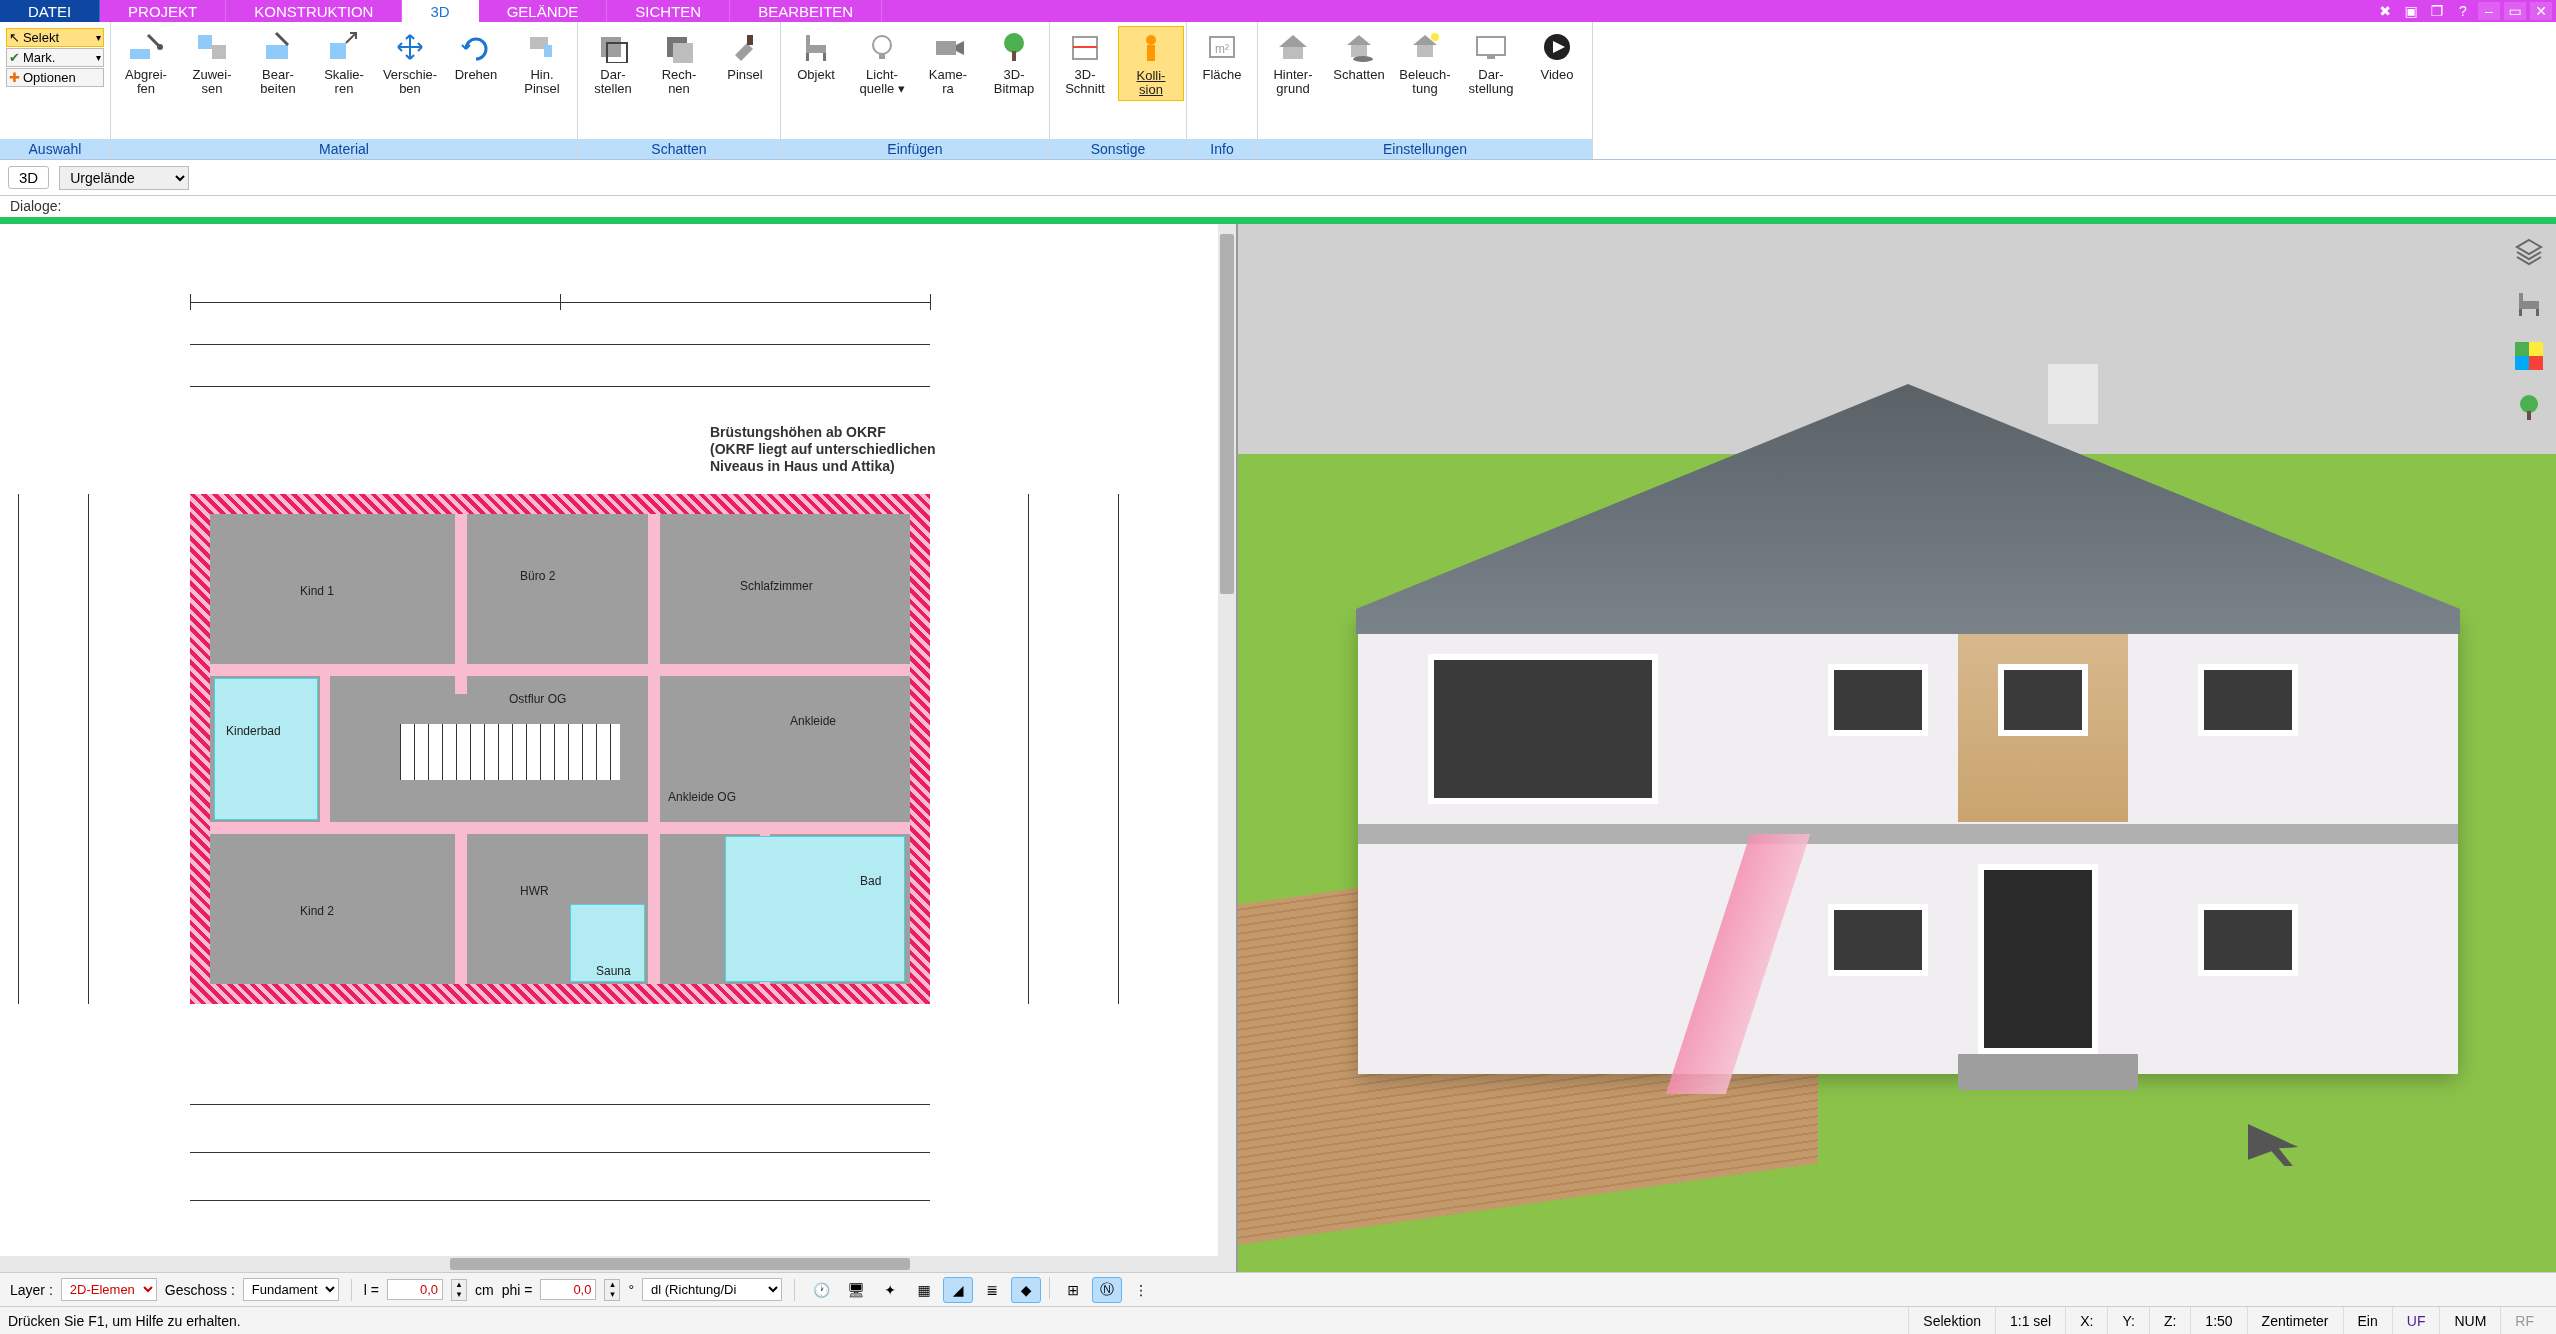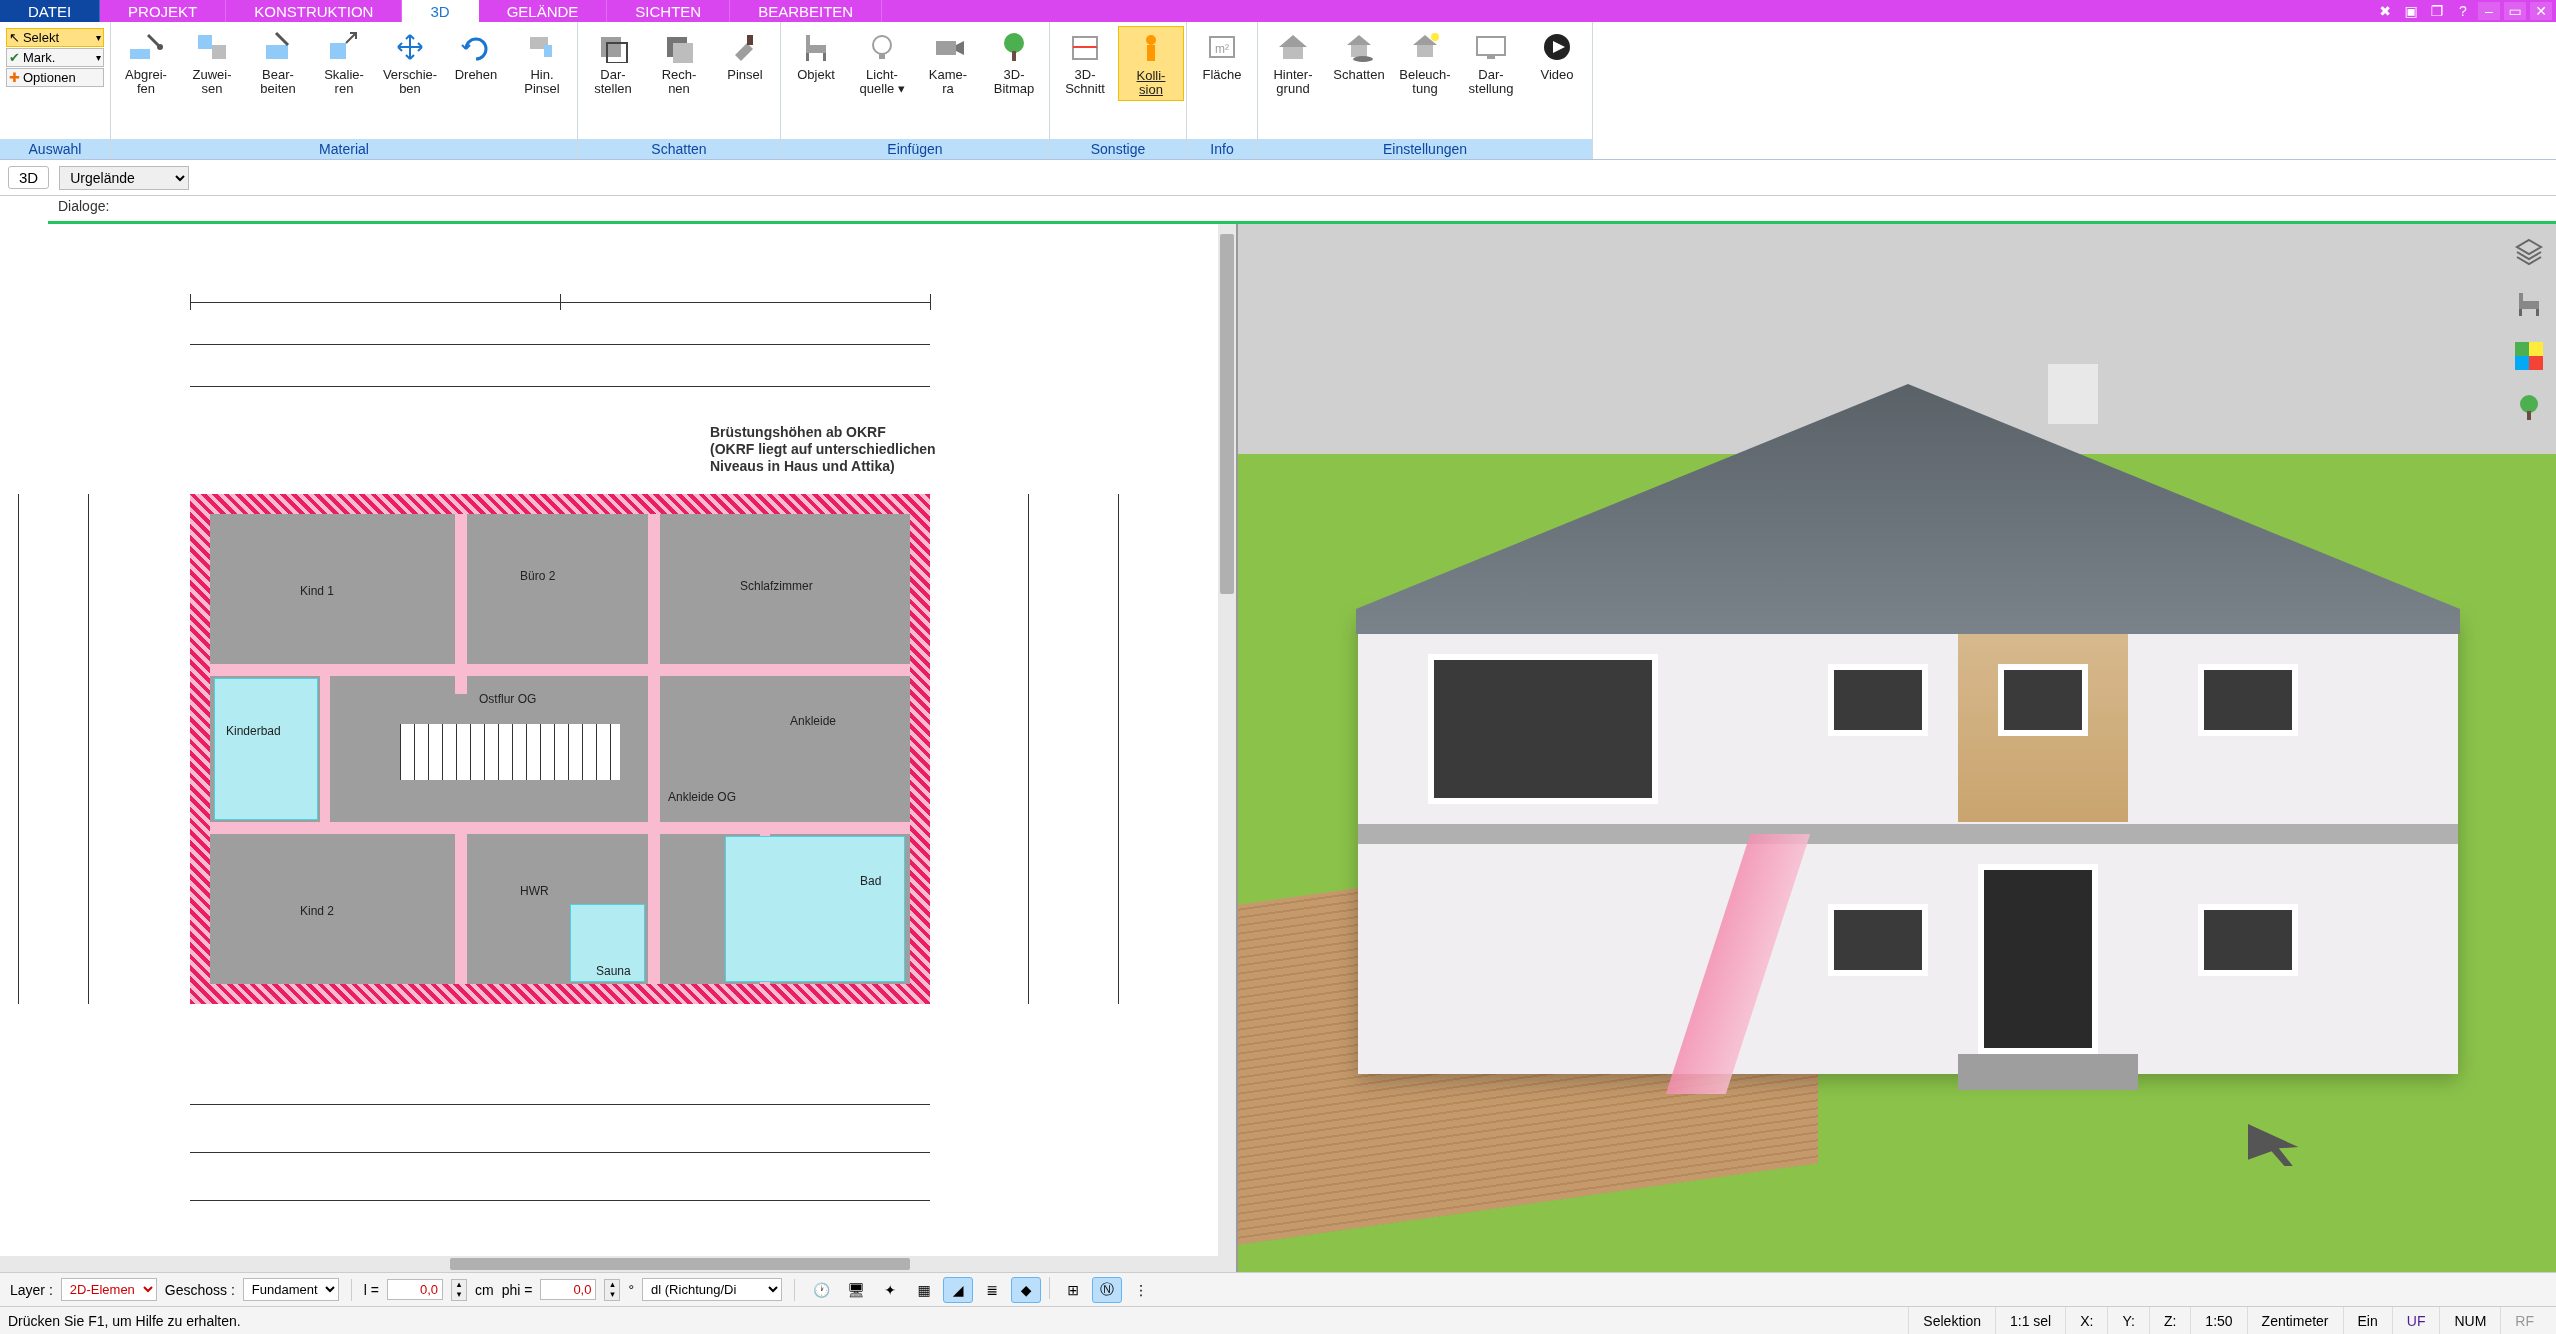--- a/index.html
+++ b/index.html
@@ -24,21 +24,21 @@
 .ribbon-btn .lbl { line-height: 1.1; }
 .ribbon-btn.active { background: #ffe082; border:1px solid #f0c000;text-decoration:underline; }
 .sel-col { display:flex; flex-direction:column; gap:1px; padding:2px 4px; width:106px; font-size:13px; }
 .sel-row { display:flex; align-items:center; gap:3px; border:1px solid #bbb; background:#f5f5f5; padding:1px 2px; }
 .sel-row .arw { margin-left:auto; font-size:10px; }
 
 
 .subbar { display:flex; align-items:center; height:36px; border-bottom:1px solid #ccc; padding:0 8px; gap:10px; font-size:15px; }
 .subbar .pill { border:1px solid #bbb; border-radius:3px; padding:2px 10px; background:#fff; }
 .subbar select { border:1px solid #bbb; padding:2px 6px; min-width:130px; font-size:14px; }
-.dialoge-bar { height:28px; border-bottom:3px solid #22c55e; padding:2px 10px; font-size:14px; color:#333;margin-left:48px; }
+.dialoge-bar { height:28px; border-bottom:7px solid #22c55e; padding:2px 10px; font-size:14px; color:#333; }
 
 
 .workspace { display:flex; height: calc(1334px - 22px - 138px - 36px - 28px - 34px - 28px); position:relative; }
 .pane { position:relative; overflow:hidden; }
 .pane-left { flex: 0 0 1238px; border-right:2px solid #999; background:#fff; }
 .pane-right { flex: 1; background:#d7d7d7; }
 .scrollbar-v { position:absolute; top:0; right:0; width:18px; height:100%; background:#e8e8e8; }
 .scrollbar-v .thumb { position:absolute; left:2px; width:14px; background:#b0b0b0; border-radius:2px; }
 .scrollbar-h { position:absolute; bottom:0; left:0; right:18px; height:16px; background:#e8e8e8; }
 .scrollbar-h .thumb { position:absolute; top:2px; height:12px; background:#b0b0b0; border-radius:2px; }
@@ -424,21 +424,21 @@
 
       <div class="stairs" style="left:400px;top:500px;width:220px;height:56px"></div>
 
       <div class="bath" style="left:214px;top:454px;width:104px;height:142px"></div>
       <div class="bath" style="left:725px;top:612px;width:180px;height:146px"></div>
       <div class="bath" style="left:570px;top:680px;width:75px;height:78px"></div>
 
       <div class="room-label" style="left:300px;top:360px">Kind 1</div>
       <div class="room-label" style="left:520px;top:345px">Büro 2</div>
       <div class="room-label" style="left:740px;top:355px">Schlafzimmer</div>
-      <div class="room-label" style="left:479px;top:468px">Ostflur OG</div>
+      <div class="room-label" style="left:509px;top:468px">Ostflur OG</div>
       <div class="room-label" style="left:668px;top:566px">Ankleide OG</div>
       <div class="room-label" style="left:790px;top:490px">Ankleide</div>
       <div class="room-label" style="left:226px;top:500px">Kinderbad</div>
       <div class="room-label" style="left:300px;top:680px">Kind 2</div>
       <div class="room-label" style="left:520px;top:660px">HWR</div>
       <div class="room-label" style="left:596px;top:740px">Sauna</div>
       <div class="room-label" style="left:860px;top:650px">Bad</div>
 
       <div class="dim-line h" style="left:190px;top:880px;width:740px"></div>
       <div class="dim-line h" style="left:190px;top:928px;width:740px"></div>

